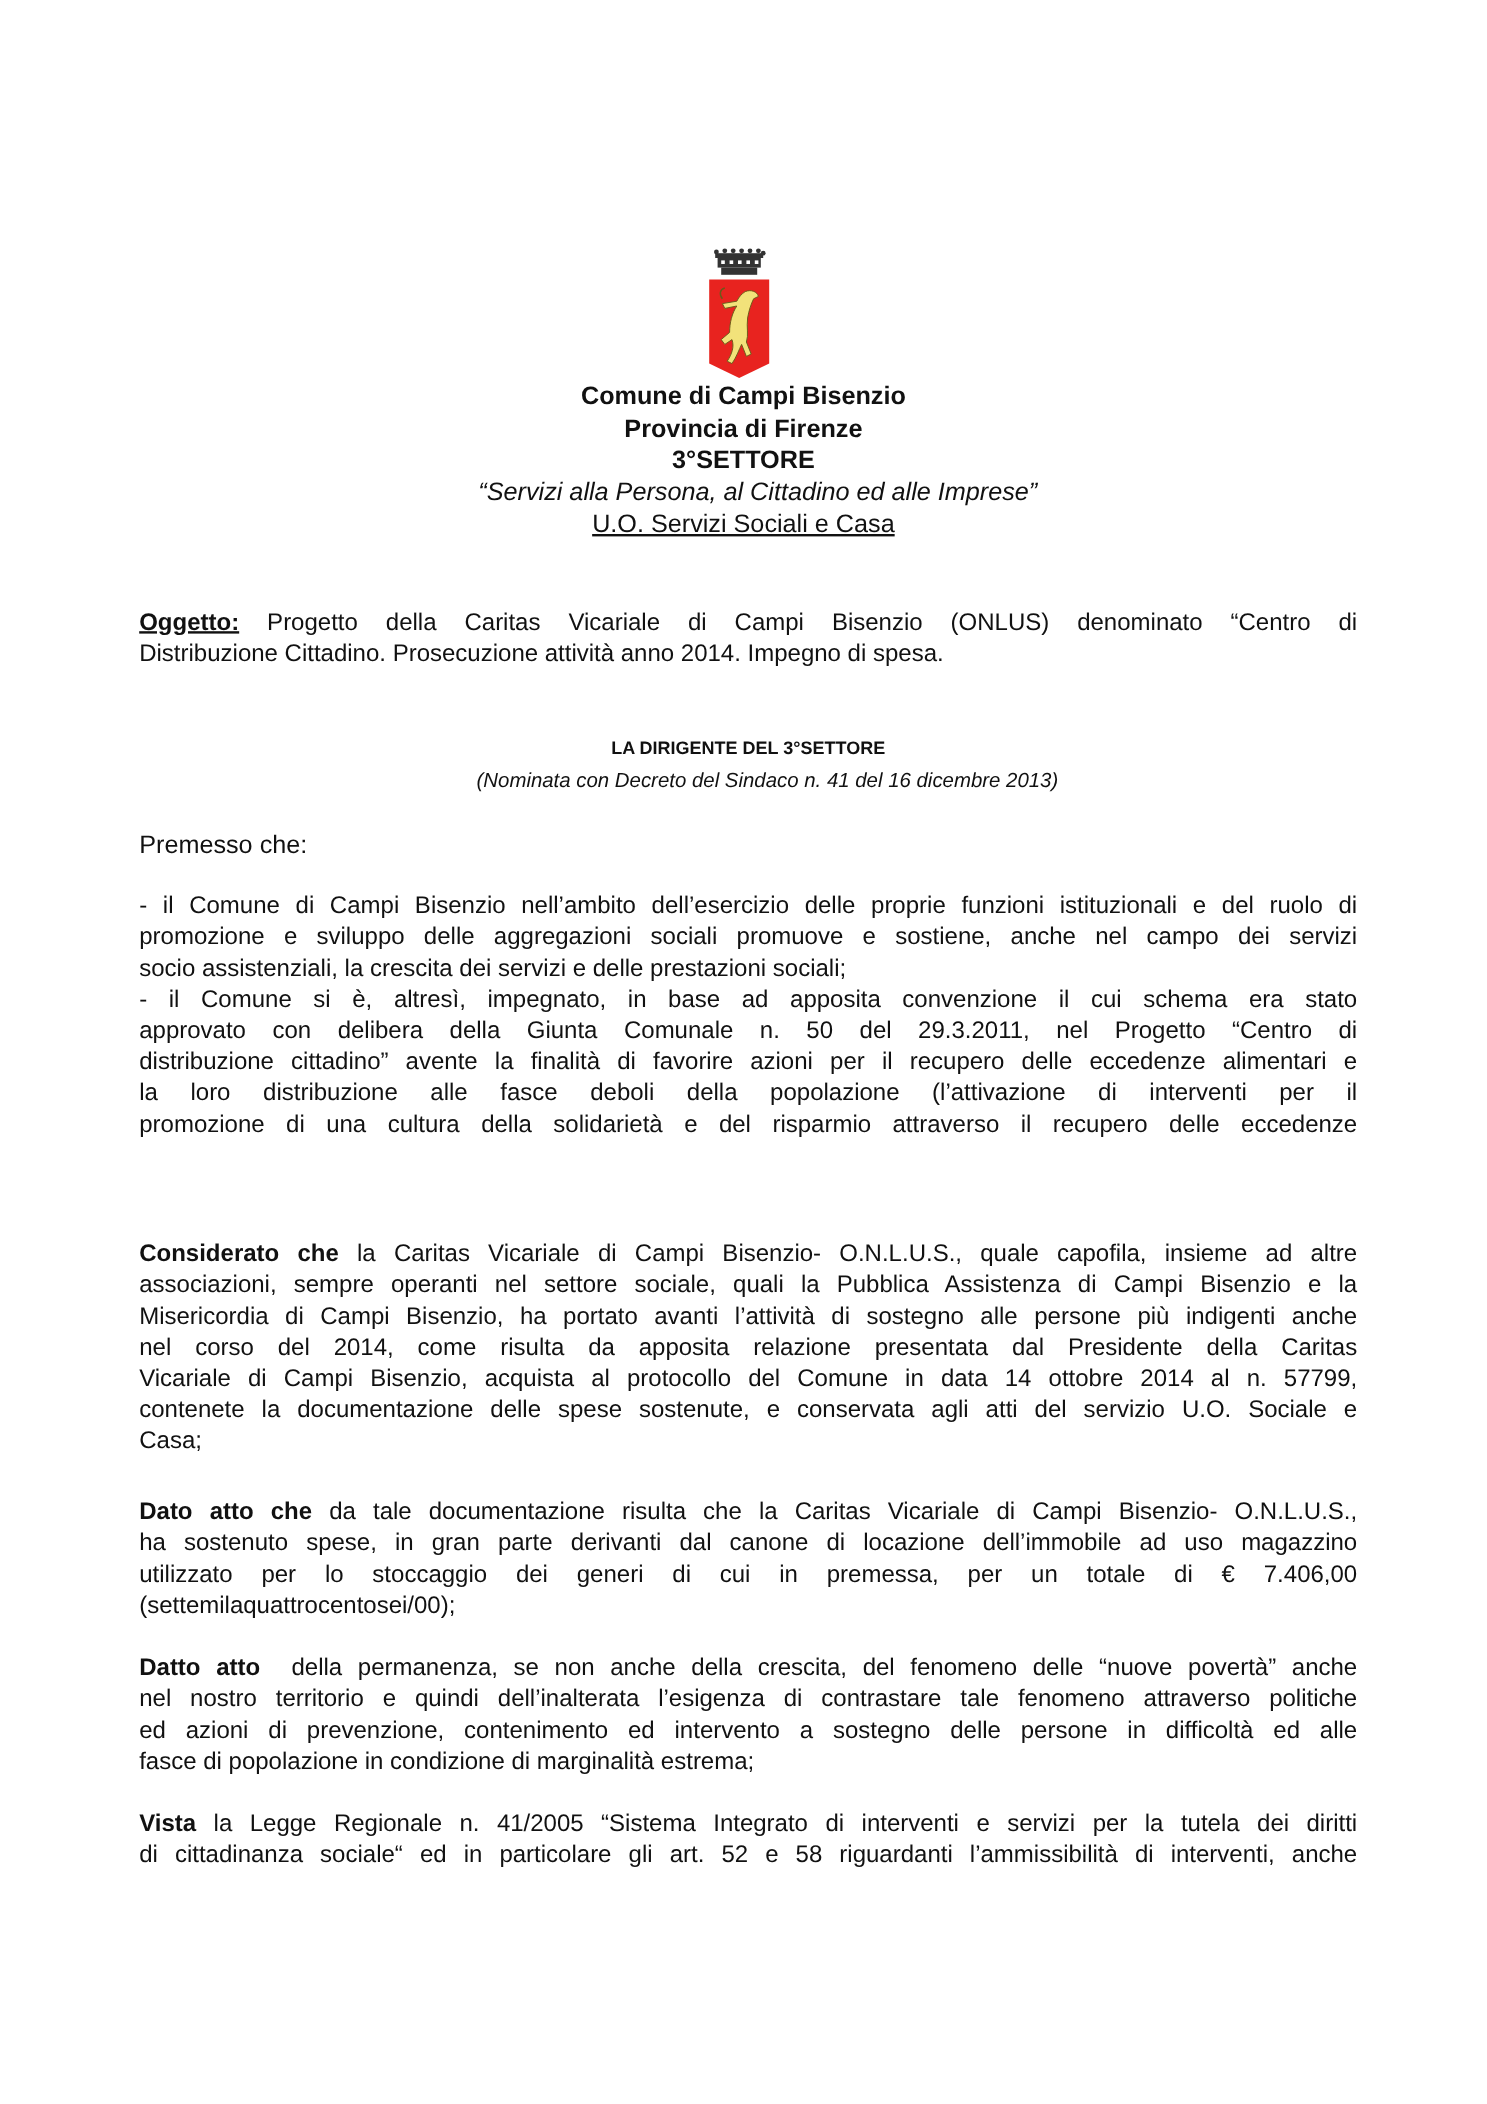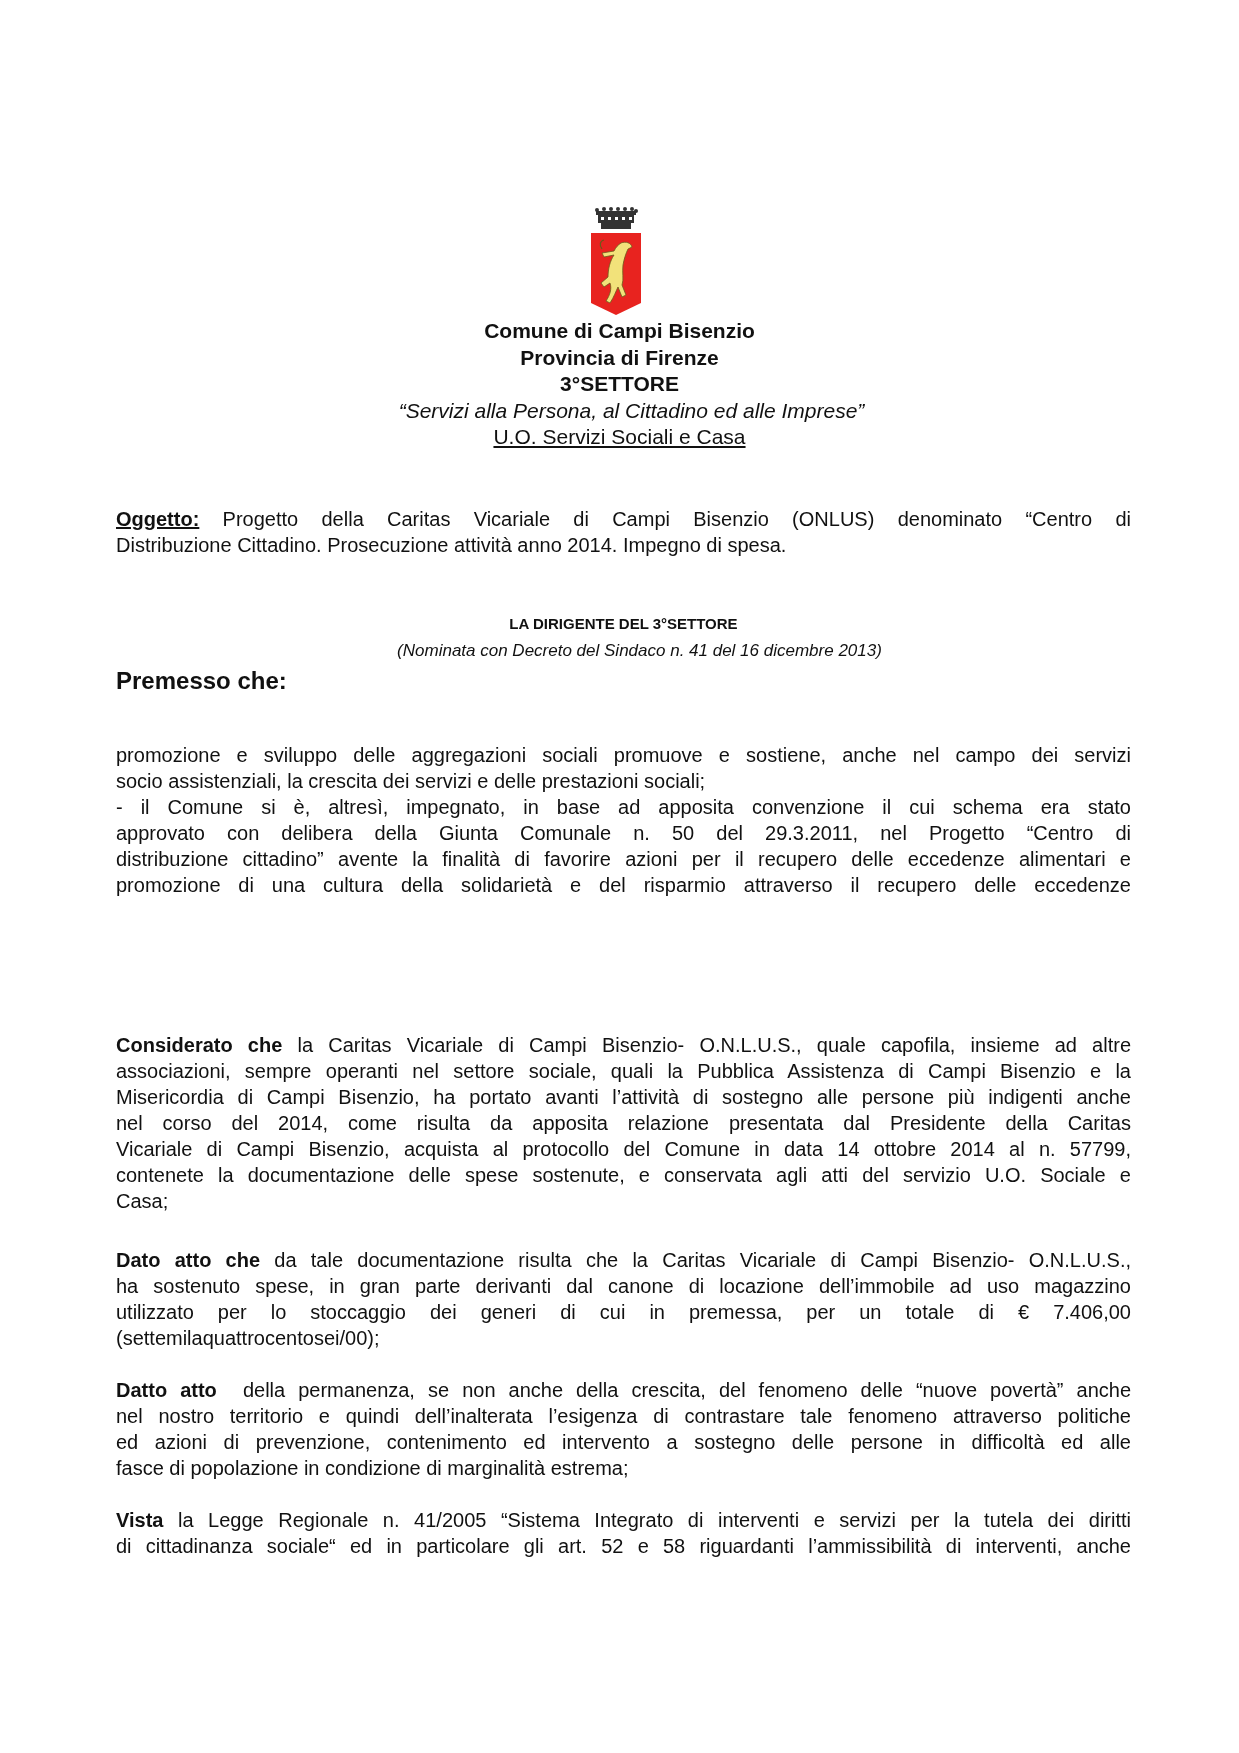--- a/index.html
+++ b/index.html
@@ -20,21 +20,21 @@
   .header .bi { font-weight: normal; font-style: italic; margin-left: 24px; }
   .header .u { text-decoration: underline; }
   .body {
     position: absolute; left: 116px; top: 0; width: 1015px;
     font-size: 20px; line-height: 26px;
   }
   .oggetto { position: absolute; left: 0; top: 506px; width: 1015px; text-align: justify; }
   .oggetto .lbl { font-weight: bold; text-decoration: underline; }
   .dirigente { position: absolute; left: 0; top: 611px; width: 1015px; text-align: center; font-weight: bold; font-size: 15px; }
   .nominata { position: absolute; left: 16px; top: 638px; width: 1015px; text-align: center; font-style: italic; font-size: 17px; }
-  .premesso { position: absolute; left: 0; top: 668px; font-weight: bold; font-size: 24px; }
+  .premesso { position: absolute; left: 0; top: 692px; font-weight: normal; font-size: 21px; }
   .par { position: absolute; left: 0; width: 1015px; text-align: justify; }
   .par b { font-weight: bold; }
   .p1 { top: 742px; }
   .p2 { top: 1032px; }
   .p3 { top: 1247px; }
   .p4 { top: 1377px; }
   .p5 { top: 1507px; }
   .line { display: block; text-align: justify; text-align-last: justify; }
   .line.last { text-align-last: left; }
 </style>
@@ -82,25 +82,27 @@
       <span class="line"><span class="lbl">Oggetto:</span><span> Progetto della Caritas Vicariale di Campi Bisenzio (ONLUS) denominato “Centro di</span></span>
       <span class="line last">Distribuzione Cittadino. Prosecuzione attività anno 2014. Impegno di spesa.</span>
     </div>
 
     <div class="dirigente">LA DIRIGENTE DEL 3°SETTORE</div>
     <div class="nominata">(Nominata con Decreto del Sindaco n. 41 del 16 dicembre 2013)</div>
 
     <div class="premesso">Premesso che:</div>
 
     <div class="par p1">
+      <span class="line">- il Comune di Campi Bisenzio nell’ambito dell’esercizio delle proprie funzioni istituzionali e del ruolo di</span>
       <span class="line">promozione e sviluppo delle aggregazioni sociali promuove e sostiene, anche nel campo dei servizi</span>
       <span class="line last">socio assistenziali, la crescita dei servizi e delle prestazioni sociali;</span>
       <span class="line">- il Comune si è, altresì, impegnato, in base ad apposita convenzione il cui schema era stato</span>
       <span class="line">approvato con delibera della Giunta Comunale n. 50 del 29.3.2011, nel Progetto “Centro di</span>
       <span class="line">distribuzione cittadino” avente la finalità di favorire azioni per il recupero delle eccedenze alimentari e</span>
+      <span class="line">la loro distribuzione alle fasce deboli della popolazione (l’attivazione di interventi per il</span>
       <span class="line">promozione di una cultura della solidarietà e del risparmio attraverso il recupero delle eccedenze</span>
     </div>
 
     <div class="par p2">
       <span class="line"><b>Considerato che</b><span> la Caritas Vicariale di Campi Bisenzio- O.N.L.U.S., quale capofila, insieme ad altre</span></span>
       <span class="line">associazioni, sempre operanti nel settore sociale, quali la Pubblica Assistenza di Campi Bisenzio e la</span>
       <span class="line">Misericordia di Campi Bisenzio, ha portato avanti l’attività di sostegno alle persone più indigenti anche</span>
       <span class="line">nel corso del 2014, come risulta da apposita relazione presentata dal Presidente della Caritas</span>
       <span class="line">Vicariale di Campi Bisenzio, acquista al protocollo del Comune in data 14 ottobre 2014 al n. 57799,</span>
       <span class="line">contenete la documentazione delle spese sostenute, e conservata agli atti del servizio U.O. Sociale e</span>

